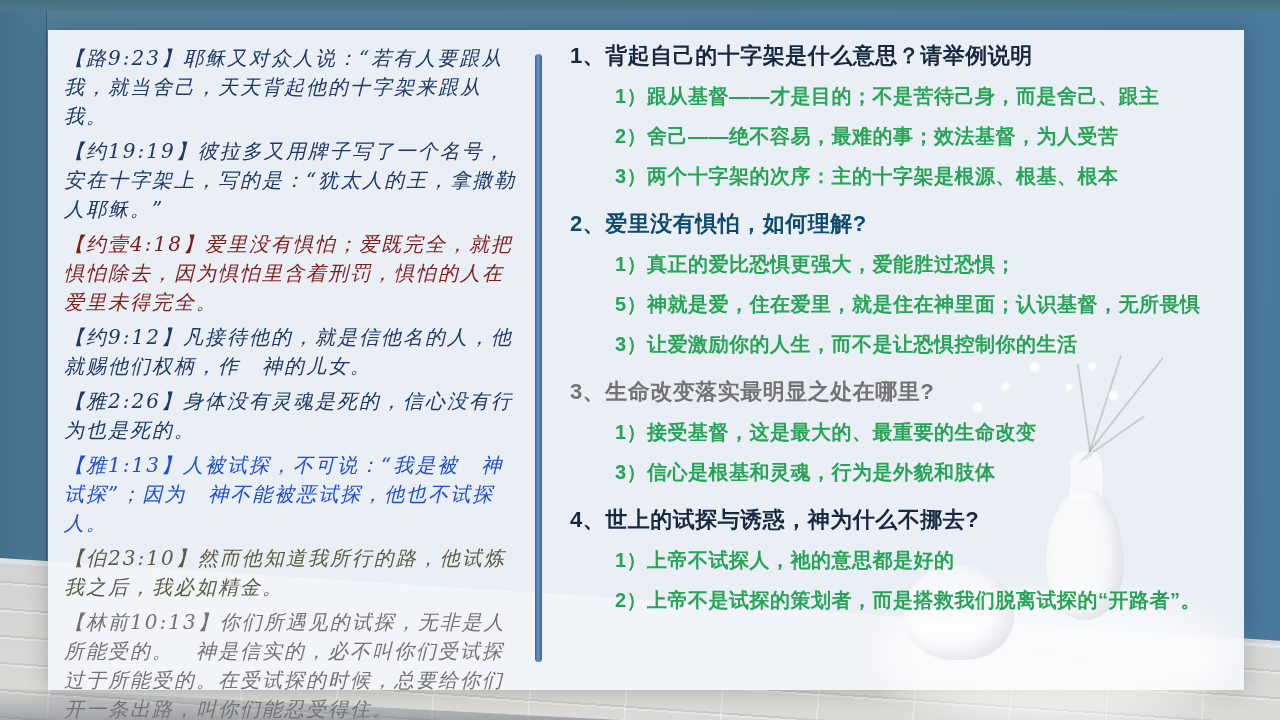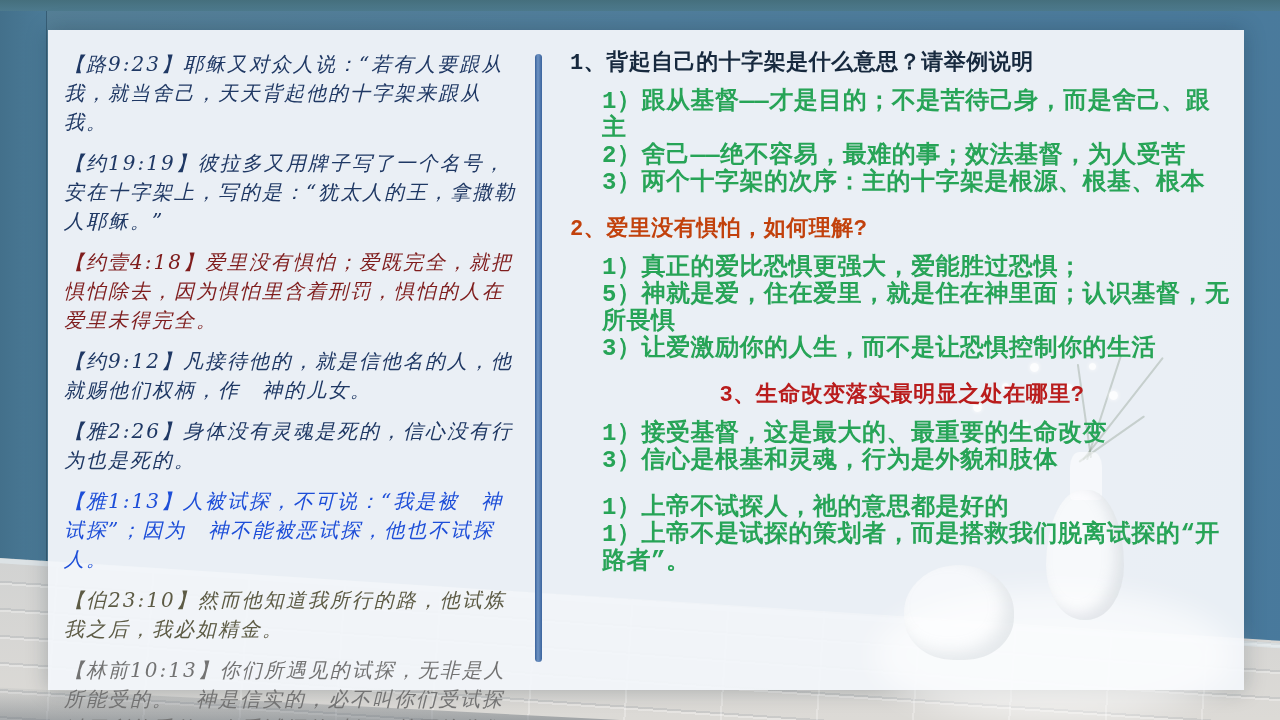--- a/index.html
+++ b/index.html
@@ -51,35 +51,35 @@
     border-radius:4px;
     background:linear-gradient(90deg,#38619b,#6e93c3 42%,#3a639d);
   }
   
   .left-col{
     position:absolute;left:16px;top:8px;width:460px;
     font-family:"DejaVu Serif","Liberation Serif",serif;
     font-style:italic;
     font-size:20px;line-height:29px;letter-spacing:2px;
   }
-  .verse{margin:12px 0 2px 0;}
+  .verse{margin:6px 0 2px 0;}
   
   .right-col{
-    position:absolute;left:522px;top:20px;width:664px;
-    font-family:Liberation Mono, monospace;
+    position:absolute;left:522px;top:12px;width:664px;
+    font-family:Liberation Sans, sans-serif;
   }
   .qa-section{margin:0 0 20px 0;}
   .qa-heading{
     font-size:22px;line-height:28px;font-weight:800;
     letter-spacing:.5px;margin:0 0 10px 0;
   }
   .qa-items{margin:0 0 0 32px;}
   .qa-item{
-    font-size:24px;line-height:27px;font-weight:700;
-    letter-spacing:.5px;margin:0;
+    font-size:20px;line-height:27px;font-weight:700;
+    letter-spacing:.5px;margin:13px;
   }
   
   .vase-decoration{position:absolute;right:30px;bottom:0;width:330px;height:330px;pointer-events:none;}
   .vase-body{
     position:absolute;right:90px;bottom:70px;width:78px;height:130px;
     background:rgba(255,255,255,.62);
     border-radius:46% 46% 48% 48% / 58% 58% 42% 42%;
     box-shadow:inset -8px -6px 14px rgba(150,165,175,.25);
   }
   .vase-neck{
@@ -169,37 +169,38 @@
     <div class="qa-section">
       <p class="qa-heading" style="color: rgb(23, 41, 62);">1、背起自己的十字架是什么意思？请举例说明</p>
       <div class="qa-items">
         <p class="qa-item" style="color: rgb(39, 164, 87);">1）跟从基督——才是目的；不是苦待己身，而是舍己、跟主</p>
         <p class="qa-item" style="color: rgb(39, 164, 87);">2）舍己——绝不容易，最难的事；效法基督，为人受苦</p>
         <p class="qa-item" style="color: rgb(39, 164, 87);">3）两个十字架的次序：主的十字架是根源、根基、根本</p>
       </div>
     </div>
 
     <div class="qa-section">
-      <p class="qa-heading" style="color: #c2410c;">2、爱里没有惧怕，如何理解?</p>
+      <p class="qa-heading" style="color: #0c4a6e;">2、爱里没有惧怕，如何理解?</p>
       <div class="qa-items">
         <p class="qa-item" style="color: rgb(39, 164, 87);">1）真正的爱比恐惧更强大，爱能胜过恐惧；</p>
         <p class="qa-item" style="color: rgb(39, 164, 87);">5）神就是爱，住在爱里，就是住在神里面；认识基督，无所畏惧</p>
         <p class="qa-item" style="color: rgb(39, 164, 87);">3）让爱激励你的人生，而不是让恐惧控制你的生活</p>
       </div>
     </div>
 
     <div class="qa-section">
-      <p class="qa-heading" style="color: #b91c1c; text-align: center;">3、生命改变落实最明显之处在哪里?</p>
+      <p class="qa-heading" style="color: #737373;">3、生命改变落实最明显之处在哪里?</p>
       <div class="qa-items">
         <p class="qa-item" style="color: rgb(39, 164, 87);">1）接受基督，这是最大的、最重要的生命改变</p>
         <p class="qa-item" style="color: rgb(39, 164, 87);">3）信心是根基和灵魂，行为是外貌和肢体</p>
       </div>
     </div>
 
     <div class="qa-section">
+      <p class="qa-heading" style="color: rgb(23, 41, 62);">4、世上的试探与诱惑，神为什么不挪去?</p>
       <div class="qa-items">
         <p class="qa-item" style="color: rgb(39, 164, 87);">1）上帝不试探人，祂的意思都是好的</p>
-        <p class="qa-item" style="color: rgb(39, 164, 87);">1）上帝不是试探的策划者，而是搭救我们脱离试探的“开路者”。</p>
+        <p class="qa-item" style="color: rgb(39, 164, 87);">2）上帝不是试探的策划者，而是搭救我们脱离试探的“开路者”。</p>
       </div>
     </div>
 
   </div>
 </div>
 
 </body></html>

